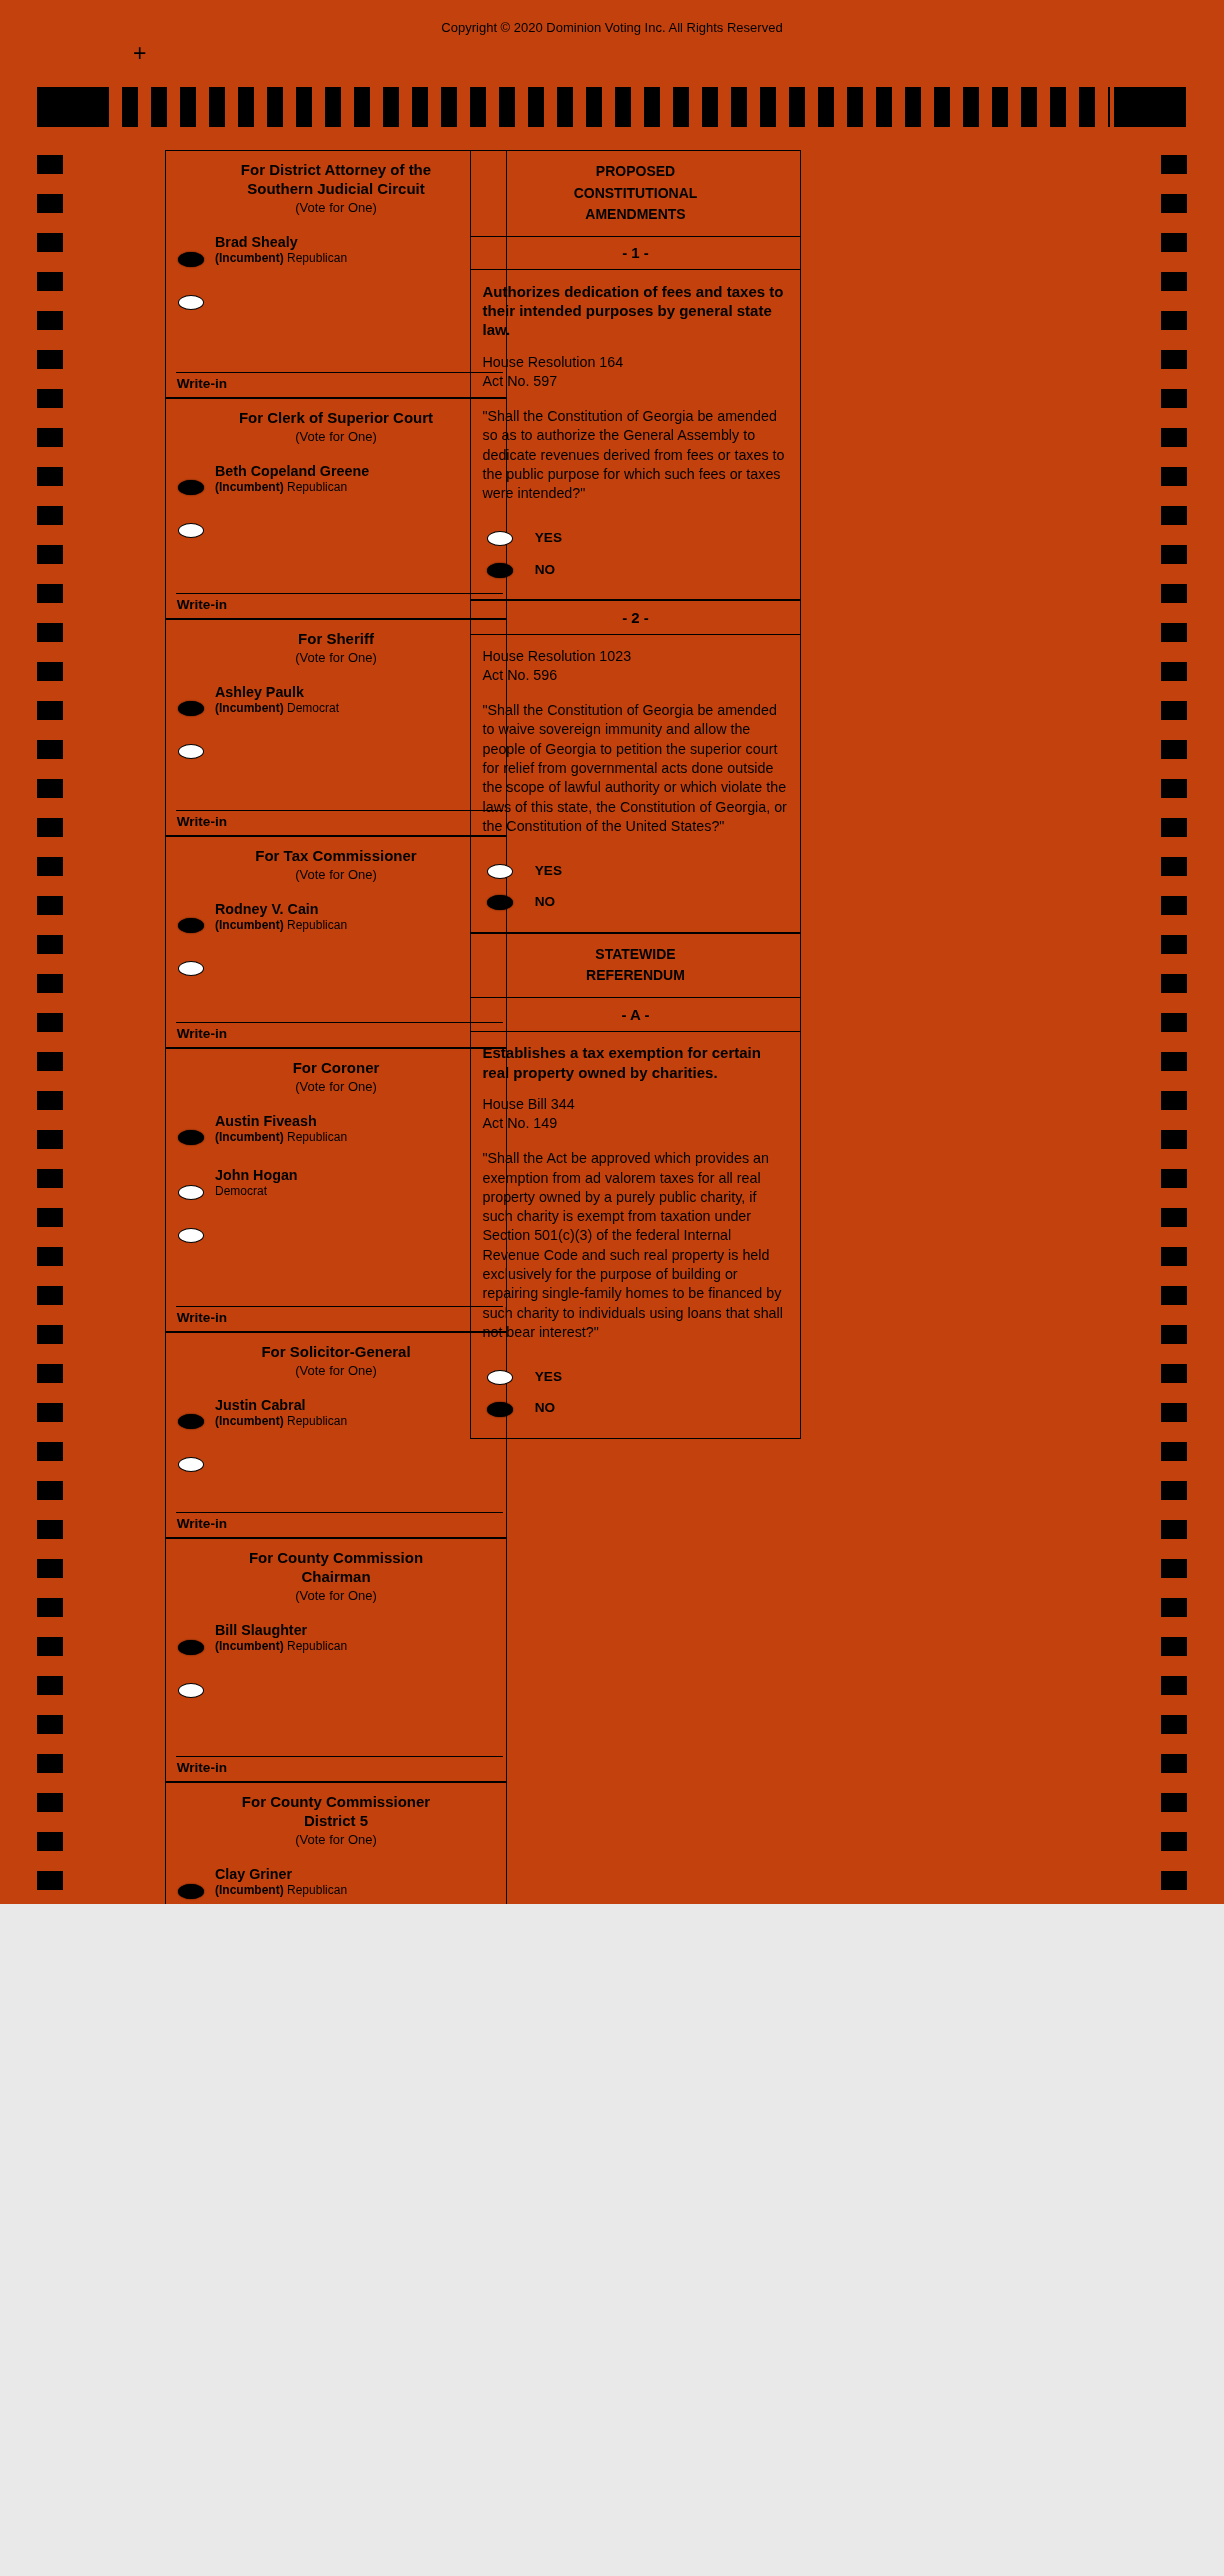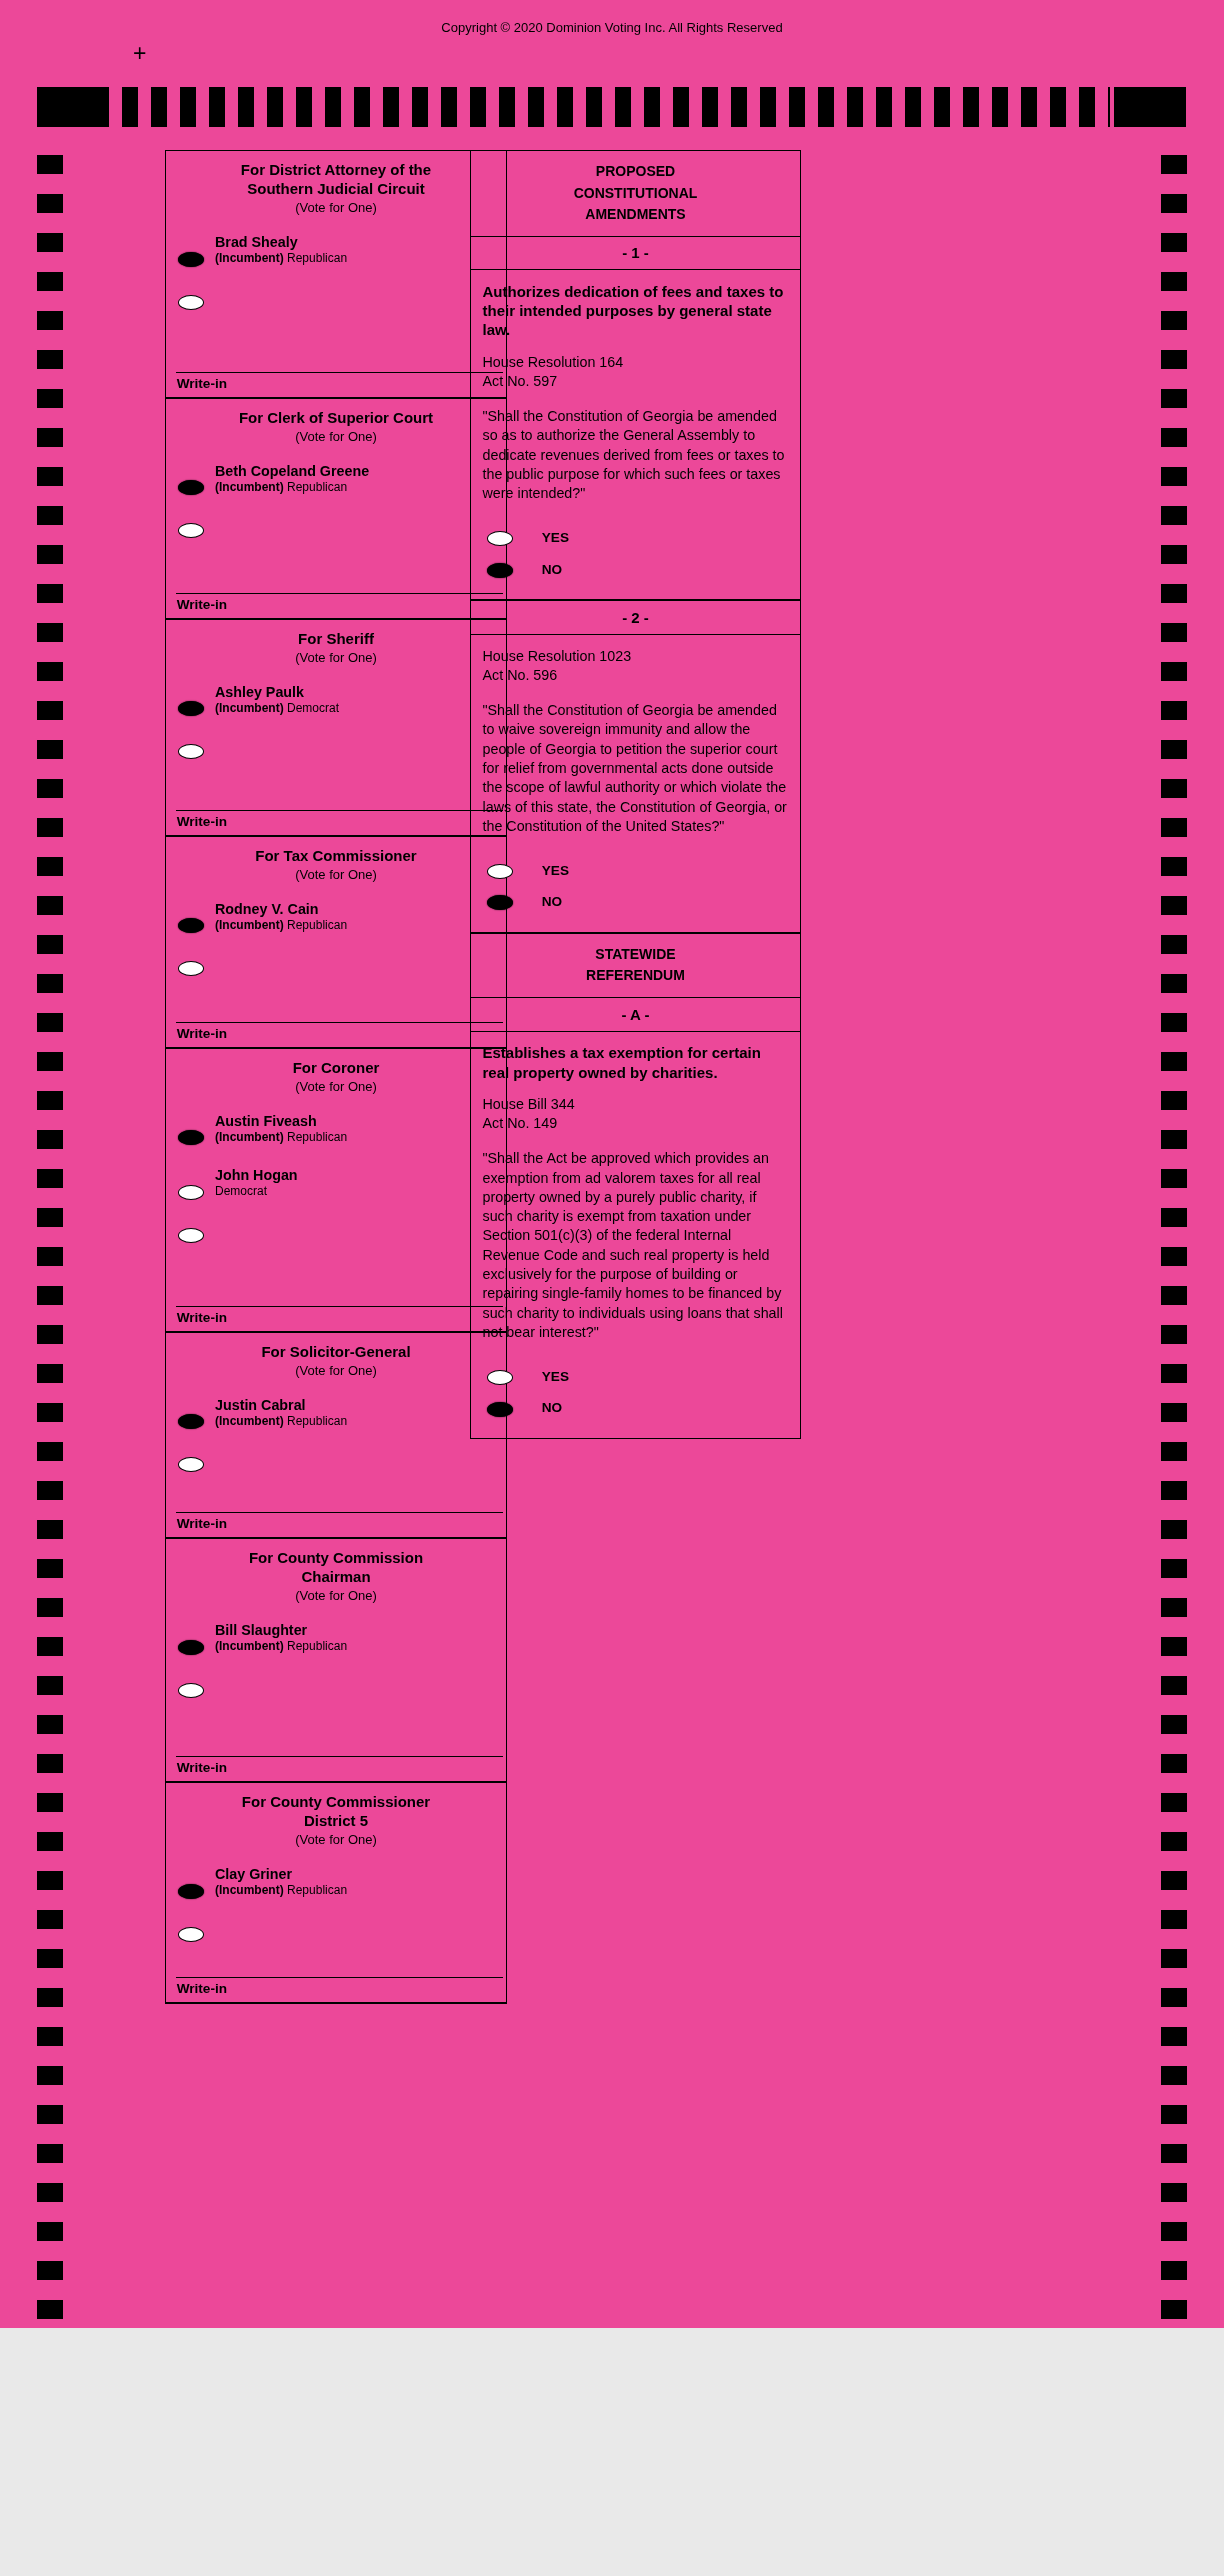--- a/index.html
+++ b/index.html
@@ -1,18 +1,18 @@
 <!DOCTYPE html>
 <html style="font-size:11.5px"><head>
 <meta charset="utf-8">
 <title>Ballot</title>
 <style>
   html,body { margin:0; padding:0; background:#e9e9e9; }
   .page {
-    position:relative; width:1224px; height:2328px; background:#ec4899;
+    position:relative; width:1224px; height:1904px; background:#c2410c;
     font-family:"Liberation Sans", sans-serif; color:#000; margin:0 auto; overflow:hidden;
   }
 
   
   .copyright { position:absolute; top:20px; left:0; width:100%; text-align:center; font-size:13px; }
   .plus-mark { position:absolute; left:133px; top:40px; font-size:23px; font-weight:400; }
 
   
   .timing-top    { position:absolute; left:122px; top:87px; width:988px; height:40px;
                    background:repeating-linear-gradient(90deg,#000 0 15.8px,transparent 15.8px 29px); }
@@ -55,21 +55,21 @@
   .measures-box { border:1.4px solid #000; }
   .sec-header { text-align:center; font-weight:bold; font-size:14px; line-height:21.5px;
                 padding:10px 5.7px; border-bottom:1.4px solid #000; white-space:pre-line; }
   .measure { border-bottom:2.9px solid #000; }
   .measure:last-child { border-bottom:none; }
   .m-number { text-align:center; font-weight:bold; font-size:15px; padding:7.9px; border-bottom:1.4px solid #000; }
   .m-body { padding:11.5px 11.5px 14.3px; }
   .m-summary { margin:0 0 13px; font-weight:bold; font-size:15px; line-height:19.3px; }
   .m-auth { font-size:14.3px; line-height:19.3px; margin:0 0 15.8px; }
   .m-question { margin:0 0 18.6px; font-size:14.3px; line-height:19.3px; }
-  .opt { display:flex; gap:29px; align-items:center; padding:7.2px 0 7.2px 4.3px; }
+  .opt { display:flex; gap:22px; align-items:center; padding:7.2px 0 7.2px 4.3px; }
   .opt-label { font-weight:bold; font-size:13.6px; }
 
   
   .turn-over { position:absolute; top:2411px; right:93px; font-weight:bold; font-size:16px;font-style:italic; }
   .reg-mark { position:absolute; left:1144px; top:2440px; width:33px; height:33px; }
   .code-marks { position:absolute; left:77px; top:2418px; width:286px; height:62px; }
   .code-bar { position:absolute; bottom:0; background:#000; }
   .cb1 { left:0;    width:15.8px; height:56px; }
   .cb2 { left:33px; width:14.3px; height:20px; }
   .cb3 { left:63px; width:14.3px; height:36px; }

